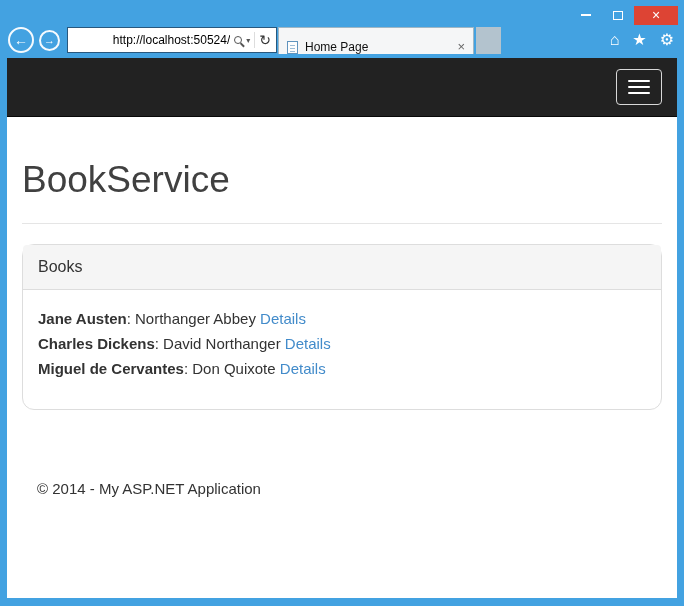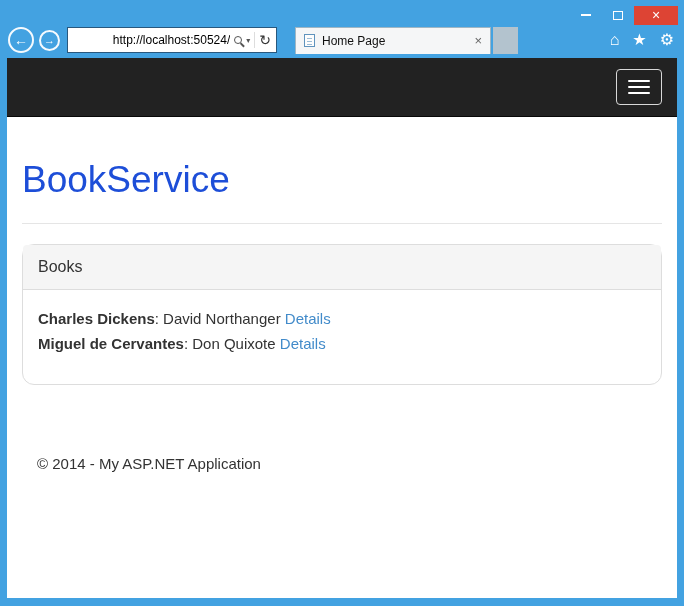--- a/index.html
+++ b/index.html
@@ -56,24 +56,24 @@
   .mag::after {
     content:""; position:absolute; width:5px; height:1.5px; background:#555;
     right:-4px; bottom:-2px; transform:rotate(45deg);
   }
   .caret { font-size:8px; color:#555; }
   .addr-sep { width:1px; height:16px; background:#ddd; }
   .refresh { font-size:14px; color:#333; }
 
   .tab {
     width:196px; height:27px;
-    margin-left:18px;
+    margin-left:1px;
     background:#f5f6f7;
     border:1px solid #9fb6c4; border-bottom:none;
-    display:flex; align-items:center; gap:7px;
+    display:flex; align-items:flex-end; gap:7px;
     padding:0 8px;
     font-size:12px; color:#101010;
   }
   .favicon {
     width:11px; height:13px; flex:none;
     border:1px solid #5f93bd; background:#fdfdfd;
     position:relative;
   }
   .favicon::after {
     content:""; position:absolute; left:2px; top:3px; right:2px;
@@ -115,21 +115,21 @@
     padding:10px 11px;
     display:flex; flex-direction:column; gap:4px;
     cursor:pointer;
   }
   .toggle .bar { width:22px; height:2px; background:#fff; border-radius:1px; }
 
   .container { padding:0 15px; }
 
   h1.page-title {
     margin-top:42px;
-    font-size:37px; font-weight:400; color:#1d4ed8;
+    font-size:37px; font-weight:400; color:#404040;
   }
   hr.rule { border:none; border-top:1px solid #e5e5e5; margin:22px 0 20px 0; }
 
   .panel {
     border:1px solid #ddd; border-radius:12px;
     margin-top:6px;
   }
   .panel-heading {
     background:#f5f5f5; border-bottom:1px solid #ddd;
     border-radius:4px 4px 0 0;
@@ -203,20 +203,25 @@
 
     <div class="container">
       <h1 class="page-title">BookService</h1>
       <hr class="rule">
 
       <div class="panel">
         <div class="panel-heading">Books</div>
         <div class="panel-body">
 
 
+          <div class="book-line">
+            <strong>Jane Austen</strong><span>:</span>
+            <span>Northanger Abbey</span>
+            <a class="details-link" href="#">Details</a>
+          </div>
 
           <div class="book-line">
             <strong>Charles Dickens</strong><span>:</span>
             <span>David Northanger</span>
             <a class="details-link" href="#">Details</a>
           </div>
 
           <div class="book-line">
             <strong>Miguel de Cervantes</strong><span>:</span>
             <span>Don Quixote</span>

